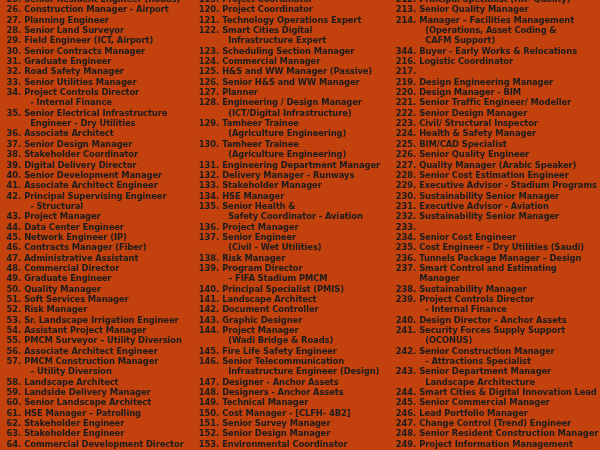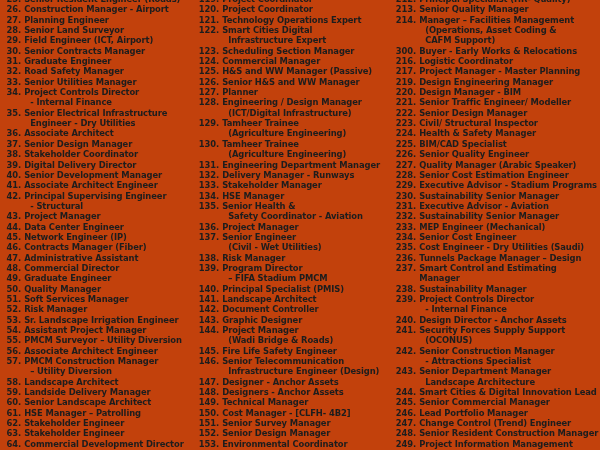--- a/index.html
+++ b/index.html
@@ -397,30 +397,29 @@
         <div class="entry">
           <span class="num">213</span>
           <span class="title">Senior Quality Manager</span>
         </div>
         <div class="entry">
           <span class="num">214</span>
           <span class="title">Manager – Facilities Management<span class="cont">(Operations, Asset Coding &amp;
 CAFM Support)</span></span>
         </div>
         <div class="entry">
-          <span class="num">300</span>
+          <span class="num">344</span>
           <span class="title">Buyer - Early Works &amp; Relocations</span>
         </div>
         <div class="entry">
           <span class="num">216</span>
           <span class="title">Logistic Coordinator</span>
         </div>
         <div class="entry">
           <span class="num">217</span>
-          <span class="title">Project Manager - Master Planning</span>
         </div>
         <div class="entry">
           <span class="num">219</span>
           <span class="title">Design Engineering Manager</span>
         </div>
         <div class="entry">
           <span class="num">220</span>
           <span class="title">Design Manager - BIM</span>
         </div>
         <div class="entry">
@@ -466,21 +465,20 @@
         <div class="entry">
           <span class="num">231</span>
           <span class="title">Executive Advisor - Aviation</span>
         </div>
         <div class="entry">
           <span class="num">232</span>
           <span class="title">Sustainability Senior Manager</span>
         </div>
         <div class="entry">
           <span class="num">233</span>
-          <span class="title">MEP Engineer (Mechanical)</span>
         </div>
         <div class="entry">
           <span class="num">234</span>
           <span class="title">Senior Cost Engineer</span>
         </div>
         <div class="entry">
           <span class="num">235</span>
           <span class="title">Cost Engineer - Dry Utilities (Saudi)</span>
         </div>
         <div class="entry">

